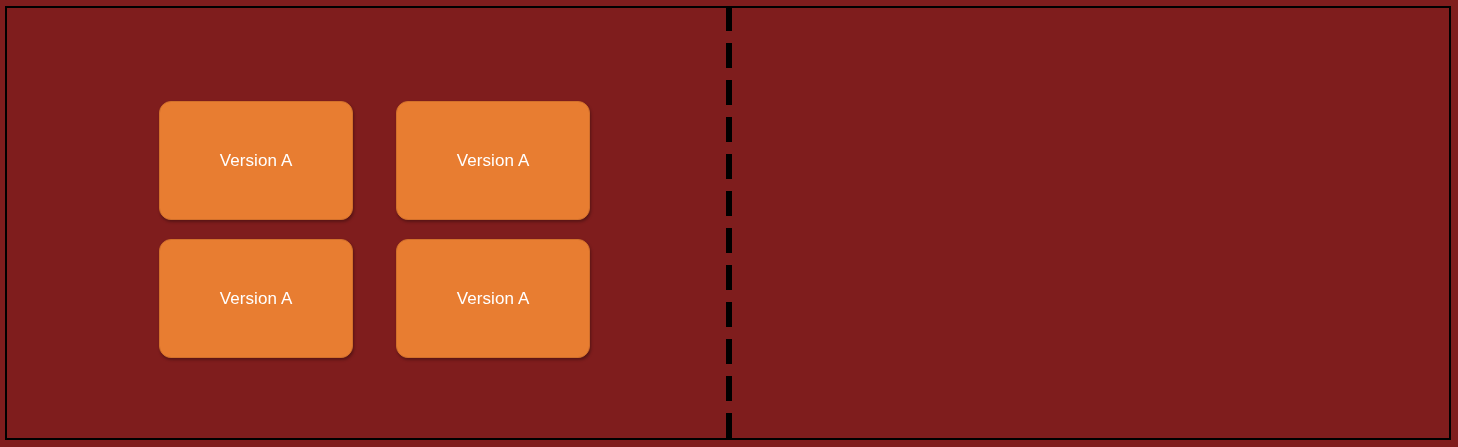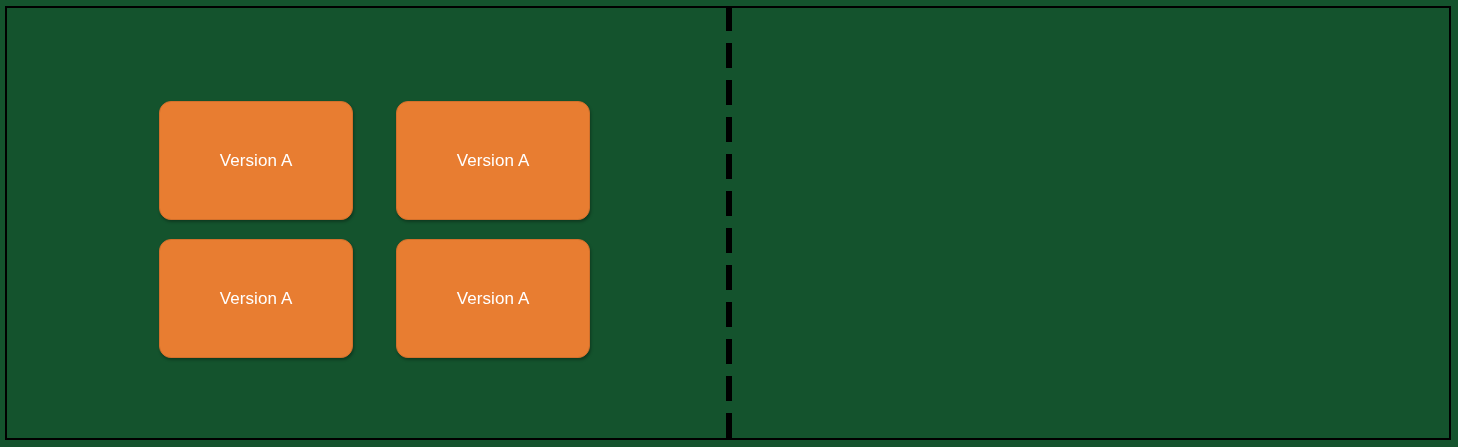--- a/index.html
+++ b/index.html
@@ -8,21 +8,21 @@
     background: #ffffff;
   }
   body {
     font-family: "Liberation Sans", sans-serif;
   }
 
   #canvas {
     position: relative;
     width: 1458px;
     height: 447px;
-    background: #14532d;
+    background: #7f1d1d;
     overflow: hidden;
   }
 
   
   .frame {
     position: absolute;
     left: 5px;
     top: 6px;
     width: 1446px;
     height: 434px;

